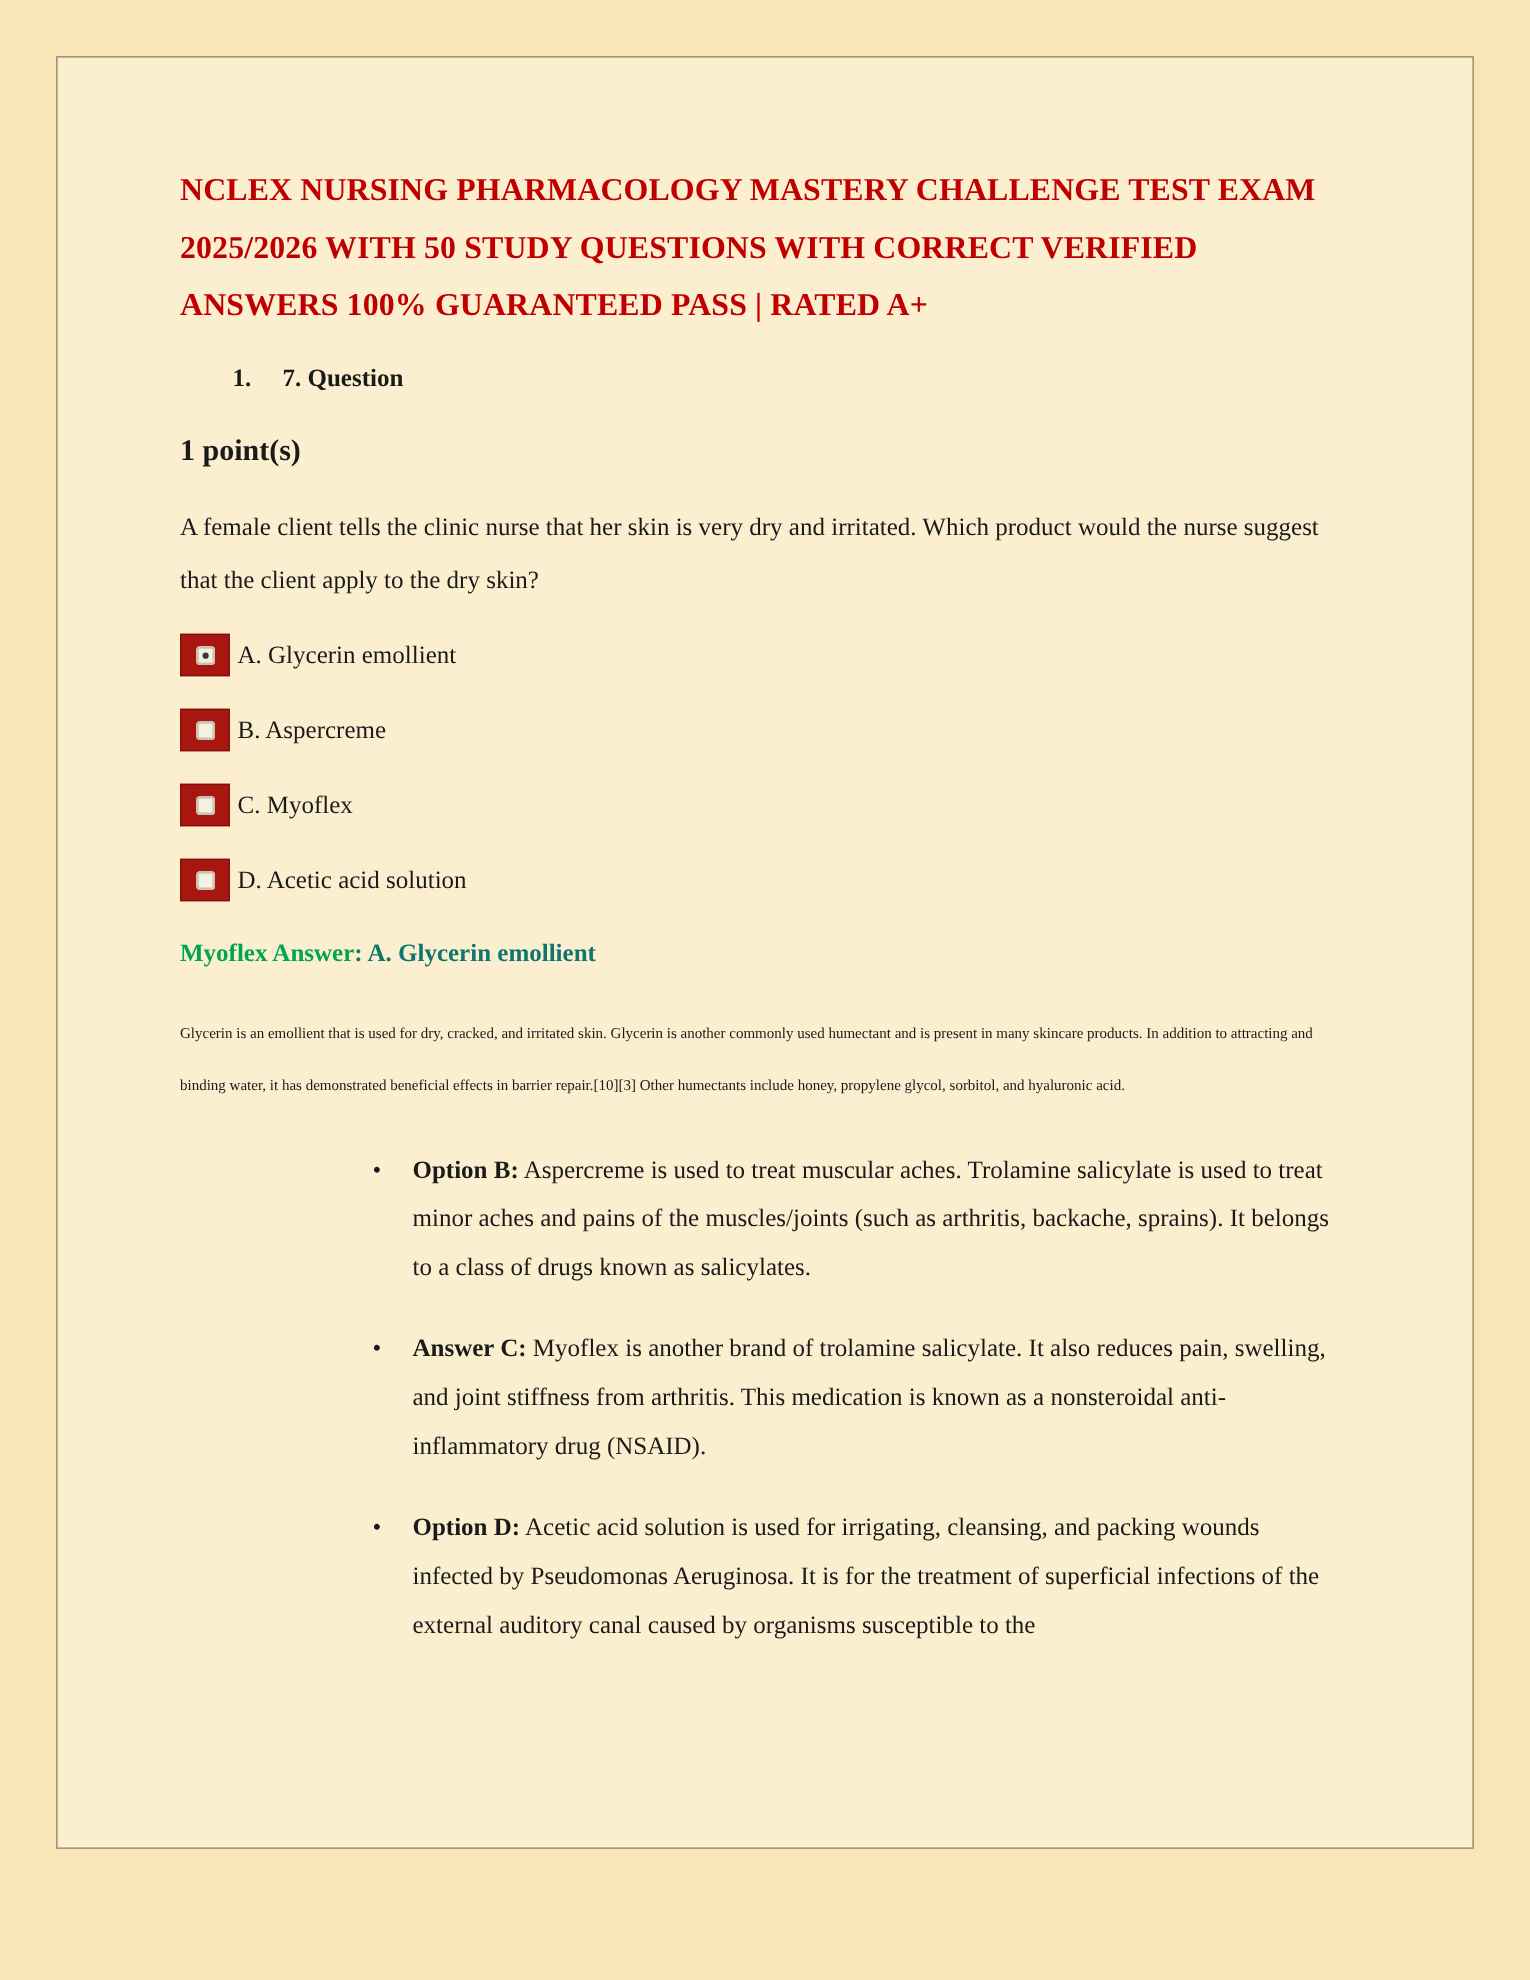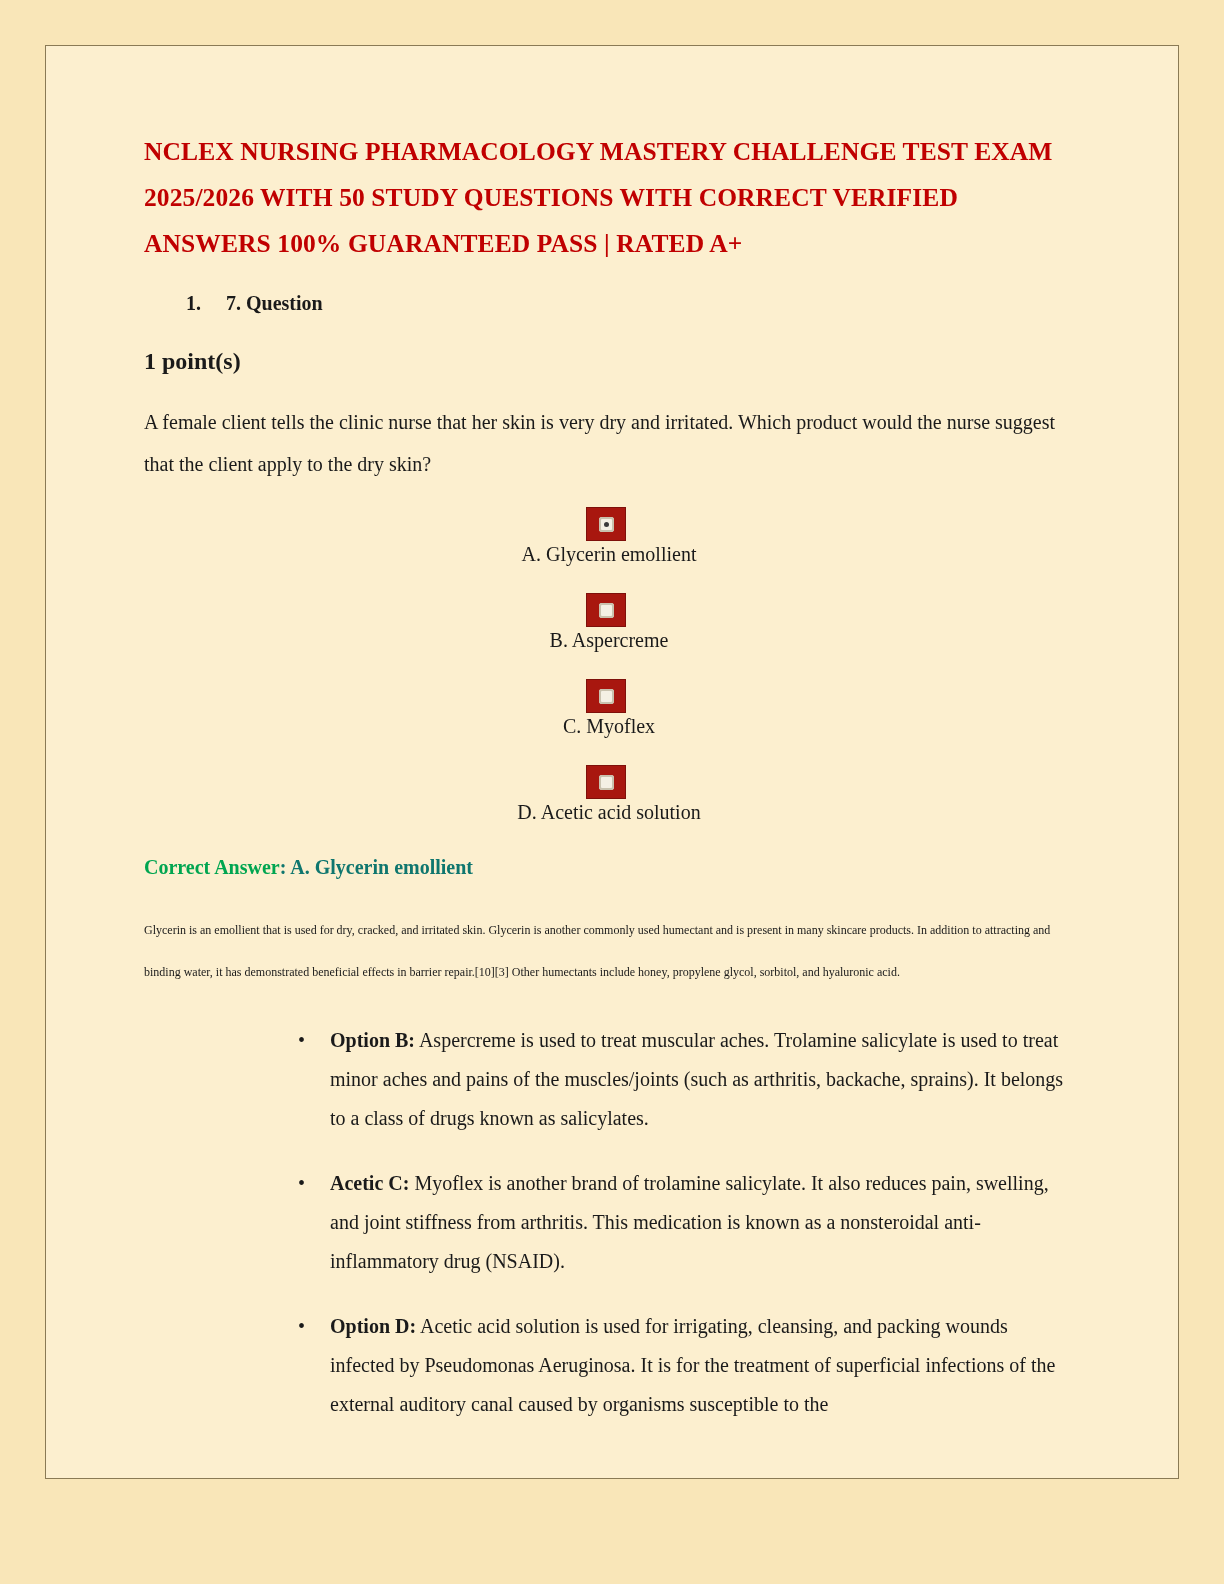--- a/index.html
+++ b/index.html
@@ -64,21 +64,20 @@
   }
   .choices {
     margin: 22px 0 0 0;
   }
   .choice {
     display: flex;
     align-items: center;
     margin-bottom: 26px;
     font-size: 20px;
     line-height: 26px;
-    flex-direction: column;
   }
   .radio-box {
     width: 38px;
     height: 32px;
     background: #a8170f;
     border: 1px solid #7e100a;
     display: flex;
     align-items: center;
     justify-content: center;
     margin-right: 6px;
@@ -182,33 +181,33 @@
       <div class="choice">
         <span class="radio-box">
           <span class="radio-inner"></span>
         </span>
         <span>D. Acetic acid solution</span>
       </div>
 
     </div>
 
     <div class="correct-line">
-      <span class="correct-label">Correct Answer</span><span class="correct-value">: A. Glycerin emollient</span>
+      <span class="correct-label">Myoflex Answer</span><span class="correct-value">: A. Glycerin emollient</span>
     </div>
 
     <div class="explain">Glycerin is an emollient that is used for dry, cracked, and irritated skin. Glycerin is another commonly used humectant and is present in many skincare products. In addition to attracting and binding water, it has demonstrated beneficial effects in barrier repair.[10][3] Other humectants include honey, propylene glycol, sorbitol, and hyaluronic acid.</div>
 
     <ul class="options">
       <li>
         <span class="bullet">•</span>
         <b>Option B:</b><span> Aspercreme is used to treat muscular aches. Trolamine salicylate is used to treat minor aches and pains of the muscles/joints (such as arthritis, backache, sprains). It belongs to a class of drugs known as salicylates.</span>
       </li>
       <li>
         <span class="bullet">•</span>
-        <b>Acetic C:</b><span> Myoflex is another brand of trolamine salicylate. It also reduces pain, swelling, and joint stiffness from arthritis. This medication is known as a nonsteroidal anti-inflammatory drug (NSAID).</span>
+        <b>Answer C:</b><span> Myoflex is another brand of trolamine salicylate. It also reduces pain, swelling, and joint stiffness from arthritis. This medication is known as a nonsteroidal anti-inflammatory drug (NSAID).</span>
       </li>
       <li>
         <span class="bullet">•</span>
         <b>Option D:</b><span> Acetic acid solution is used for irrigating, cleansing, and packing wounds infected by Pseudomonas Aeruginosa. It is for the treatment of superficial infections of the external auditory canal caused by organisms susceptible to the</span>
       </li>
     </ul>
 
   </div>
 </div>
 

